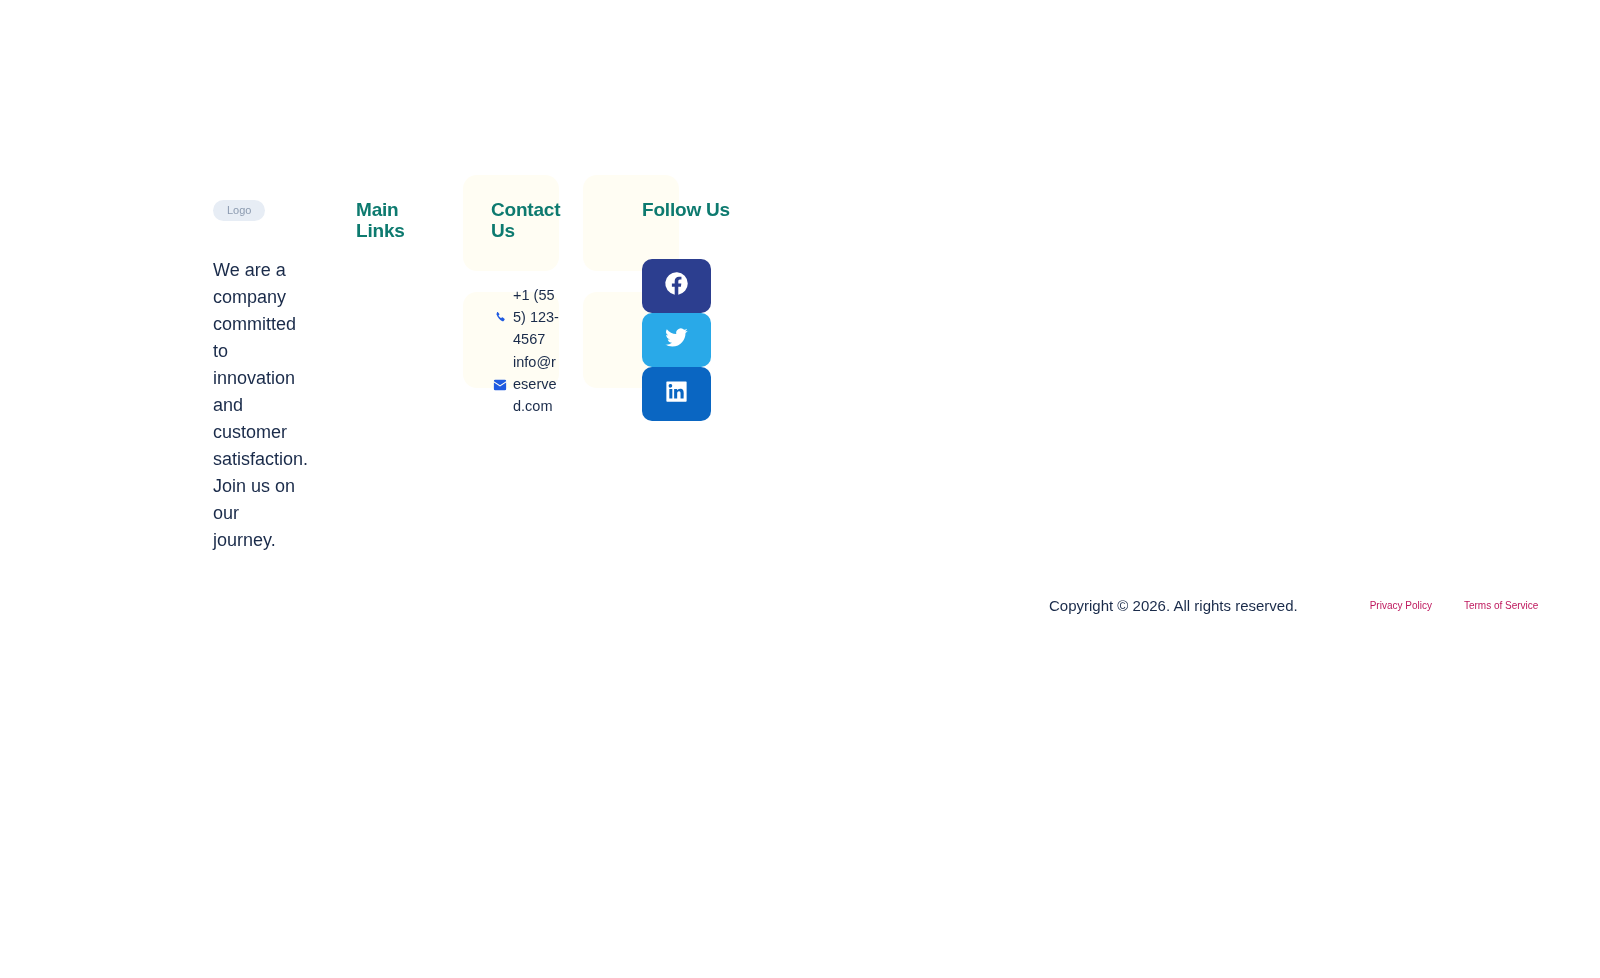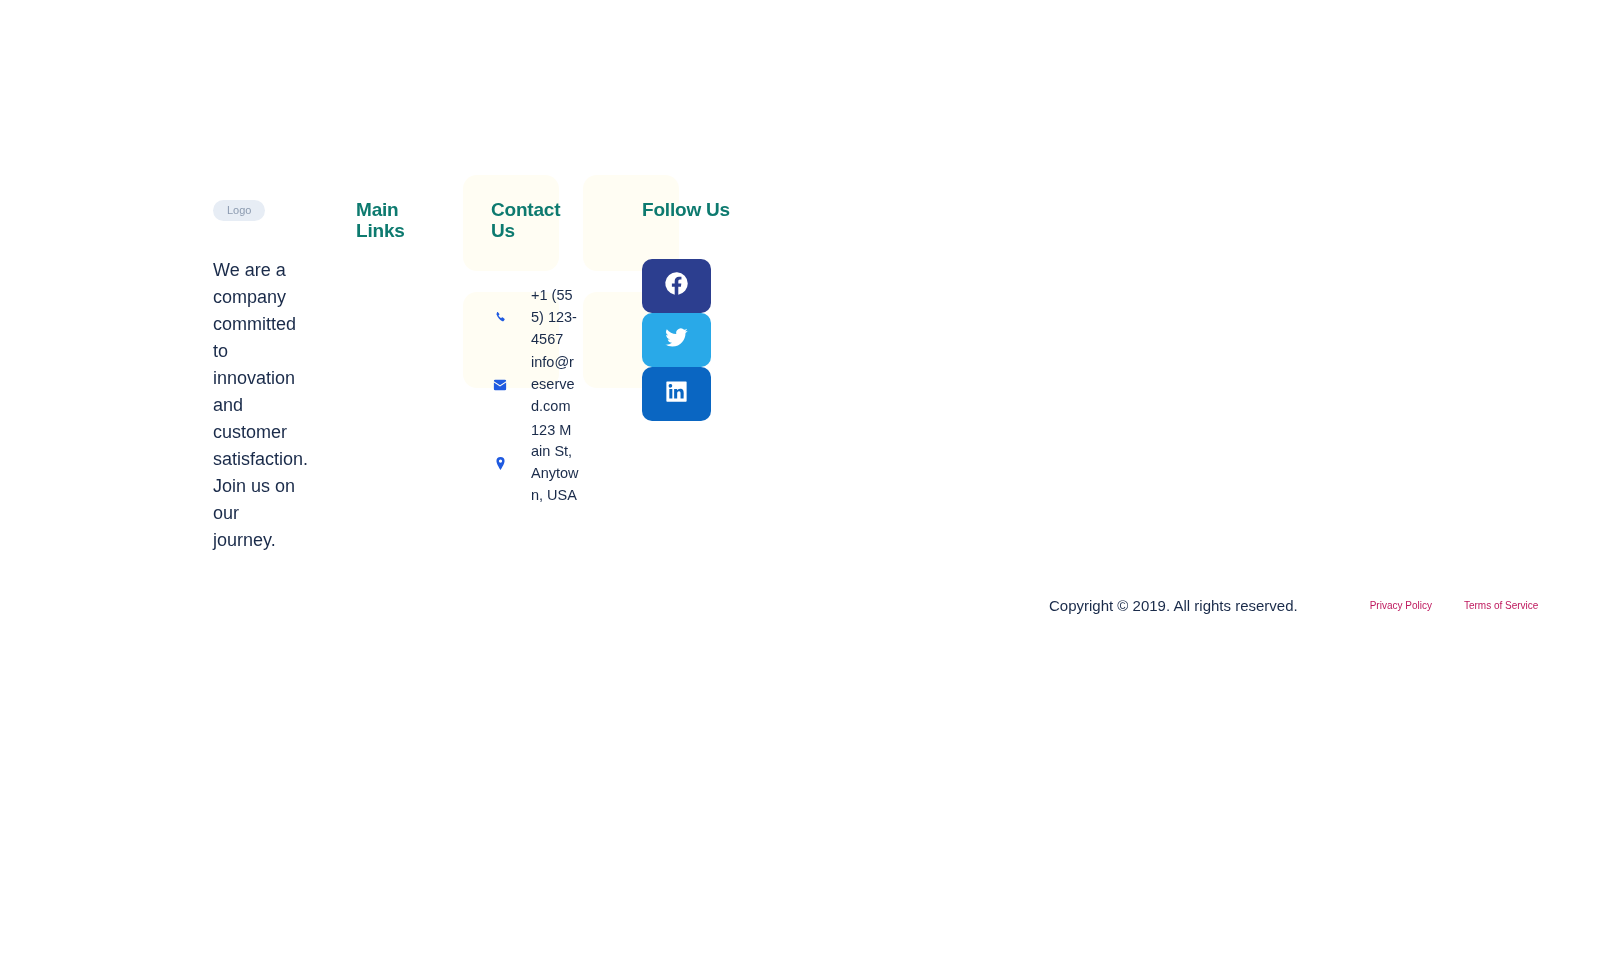--- a/index.html
+++ b/index.html
@@ -67,21 +67,20 @@
     margin: 0;
     width: 86px;
   }
 
   
   .contact-list { list-style: none; margin: 44px 0 0 0; padding: 0; }
   .contact-item {
     display: flex;
     align-items: center;
     margin-bottom: 2px;
-    gap: 18px;
   }
   .contact-icon {
     width: 18px;
     min-width: 18px;
     color: #1f5ae0;
     font-size: 13px;
     display: flex;
     align-items: center;
     justify-content: center;
     margin-right: 4px;
@@ -183,28 +182,20 @@
             <span class="contact-text">+1 (555) 123-4567</span>
           </li>
           <li class="contact-item">
             <span class="contact-icon">
               <svg viewBox="0 0 16 16" width="14" height="14" fill="currentColor">
                   <path d="M1 3.5A1.5 1.5 0 0 1 2.5 2h11A1.5 1.5 0 0 1 15 3.5v.2L8 8.2 1 3.7zM1 5.2v7.3A1.5 1.5 0 0 0 2.5 14h11a1.5 1.5 0 0 0 1.5-1.5V5.2L8 9.7z"></path>
                 </svg>
             </span>
             <span class="contact-text">info@reserved.com</span>
           </li>
-          <li class="contact-item">
-            <span class="contact-icon">
-              <svg viewBox="0 0 16 16" width="13" height="13" fill="currentColor">
-                  <path d="M8 0a5 5 0 0 0-5 5c0 3.7 5 11 5 11s5-7.3 5-11a5 5 0 0 0-5-5zm0 7a2 2 0 1 1 0-4 2 2 0 0 1 0 4z"></path>
-                </svg>
-            </span>
-            <span class="contact-text">123 Main St, Anytown, USA</span>
-          </li>
         </ul>
       </div>
 
       <div class="col col-follow">
         <h3 class="col-title">Follow Us</h3>
         <ul class="social-list">
           <li class="social-btn" style="background:#2c3e8f;">
             <span>
               <svg viewBox="0 0 24 24">
                   <path d="M22 12a10 10 0 1 0-11.6 9.9v-7H7.9V12h2.5V9.8c0-2.5 1.5-3.9 3.8-3.9 1.1 0 2.2.2 2.2.2v2.4h-1.2c-1.2 0-1.6.8-1.6 1.6V12h2.7l-.4 2.9h-2.3v7A10 10 0 0 0 22 12z"></path>
@@ -224,20 +215,20 @@
                   <path d="M20.4 3H3.6A.6.6 0 0 0 3 3.6v16.8c0 .3.3.6.6.6h16.8c.3 0 .6-.3.6-.6V3.6a.6.6 0 0 0-.6-.6zM8.3 18.3H5.6V9.7h2.7zM7 8.5a1.6 1.6 0 1 1 0-3.1 1.6 1.6 0 0 1 0 3.1zm11.3 9.8h-2.7V14c0-1 0-2.3-1.4-2.3s-1.6 1.1-1.6 2.2v4.4H9.9V9.7h2.6v1.2h.1c.4-.7 1.3-1.4 2.6-1.4 2.7 0 3.2 1.8 3.2 4.1z"></path>
                 </svg>
             </span>
           </li>
         </ul>
       </div>
 
     </div>
 
     <div class="bottom">
-      <span class="copyright">Copyright © 2019. All rights reserved.</span>
+      <span class="copyright">Copyright © 2026. All rights reserved.</span>
       <div class="legal-links">
         <a class="legal-link" href="#">Privacy Policy</a>
         <a class="legal-link" href="#">Terms of Service</a>
       </div>
     </div>
   </footer>
 </div>
 
 </body></html>

